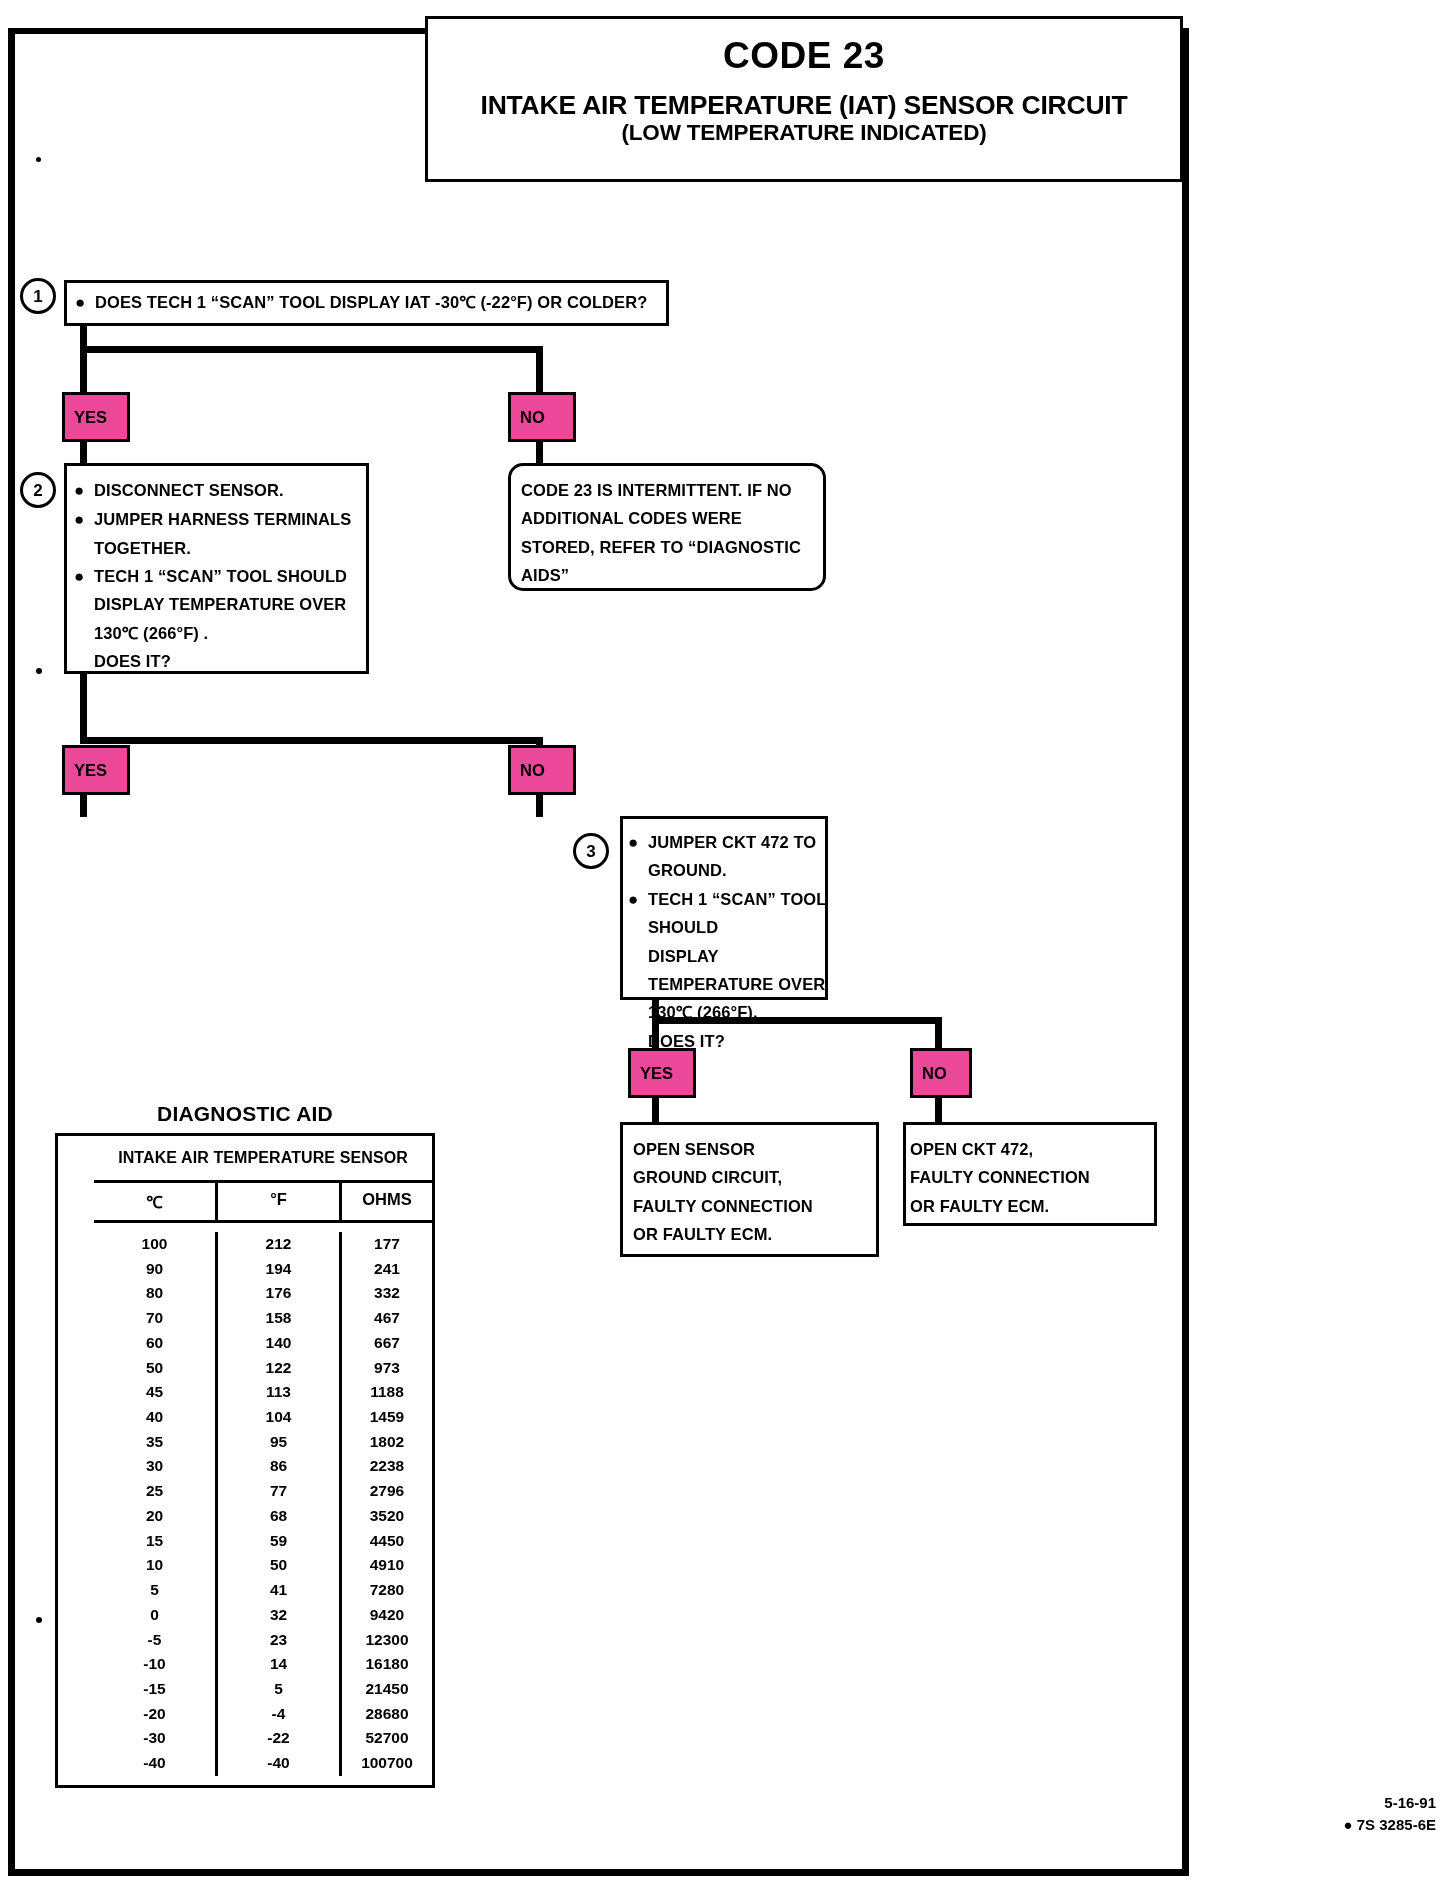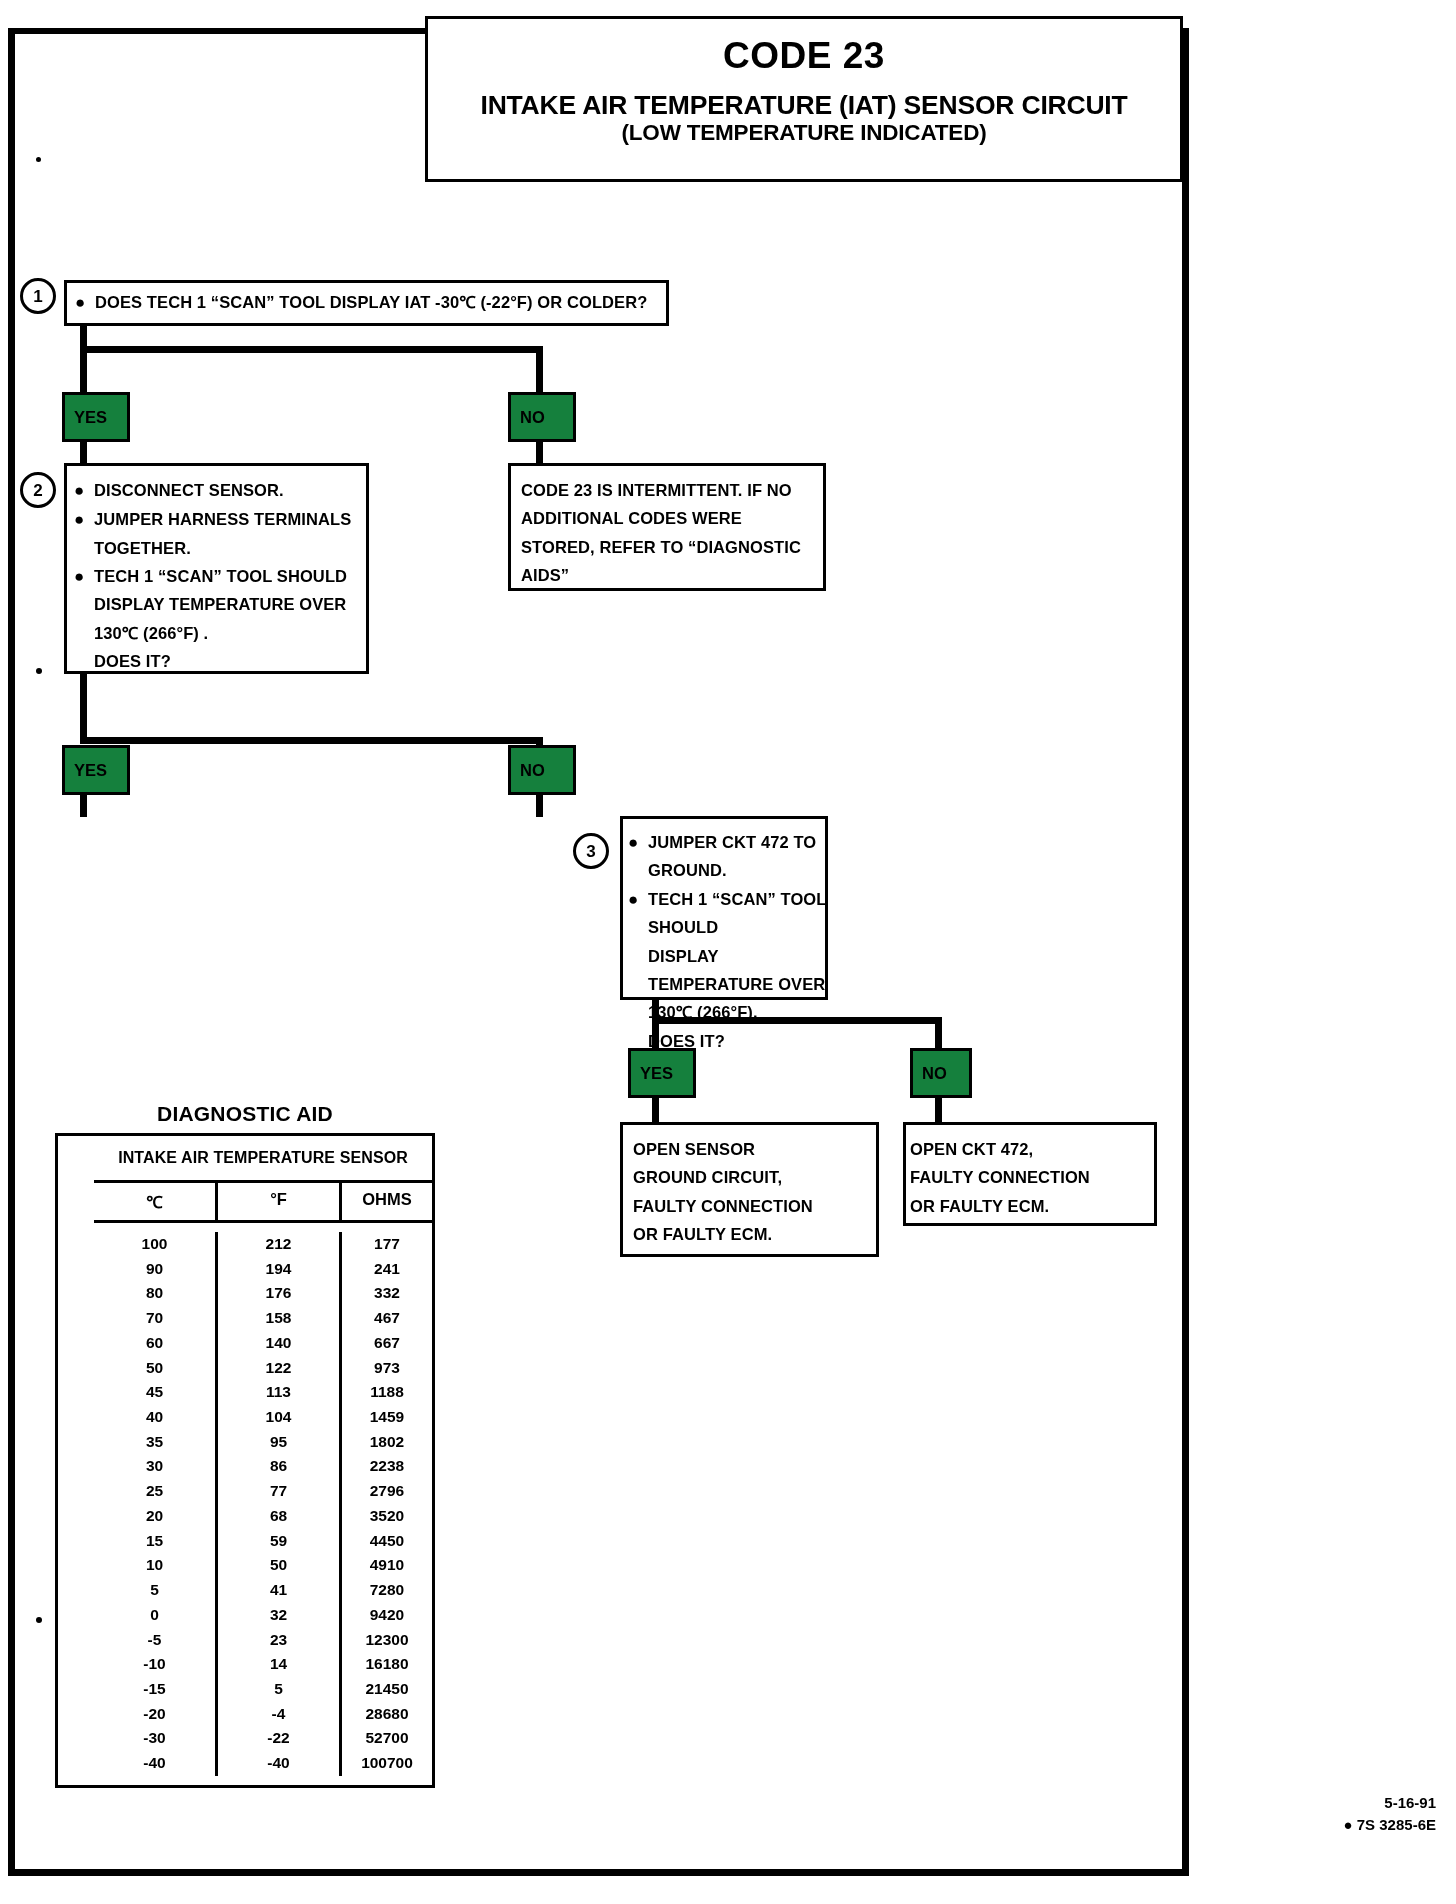--- a/index.html
+++ b/index.html
@@ -99,21 +99,21 @@
     font-size: 17px;
     font-weight: bold;
     text-align: center;
     line-height: 31px;
     z-index: 5;
   }
 
   .yn-box {
     position: absolute;
     border: 3px solid #000;
-    background: #15803d;
+    background: #ec4899;
     font-size: 16.5px;
     font-weight: bold;
     padding-left: 9px;
     display: flex;
     align-items: center;
     z-index: 4;
   }
 
   .conn { position: absolute; background: #000; }
 
@@ -252,21 +252,21 @@
       <div class="bullet-dot">●</div>
       <div class="bullet-text">
         <div>TECH 1 “SCAN” TOOL SHOULD</div>
         <div>DISPLAY TEMPERATURE OVER</div>
         <div>130℃ (266°F) .</div>
         <div>DOES IT?</div>
       </div>
     </div>
   </div>
 
-  <div class="box" style="left:508px; top:463px; width:318px; height:128px;">
+  <div class="box" style="left:508px; top:463px; width:318px; height:128px;border-radius:15px;">
     <div class="steptext" style="padding:10px 0 0 10px;">
       <div>CODE 23 IS INTERMITTENT.  IF NO</div>
       <div>ADDITIONAL CODES WERE</div>
       <div>STORED, REFER TO  “DIAGNOSTIC</div>
       <div>AIDS”</div>
     </div>
   </div>
 
   <div class="conn" style="left:80px; top:674px; width:7px; height:70px;"></div>
   <div class="conn" style="left:80px; top:737px; width:463px; height:7px;"></div>

